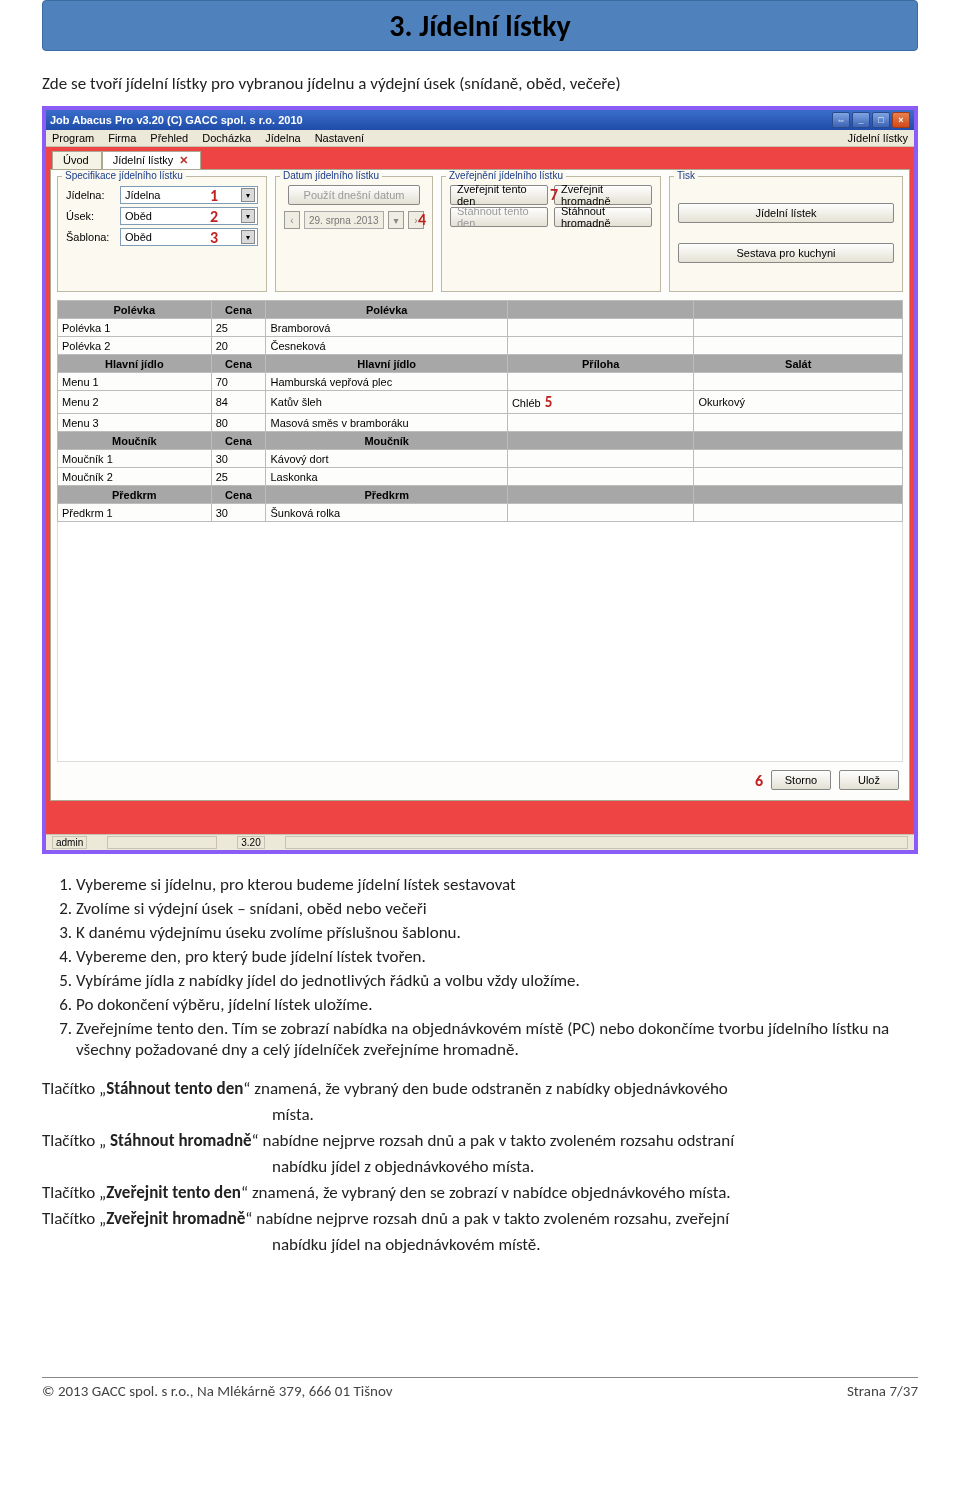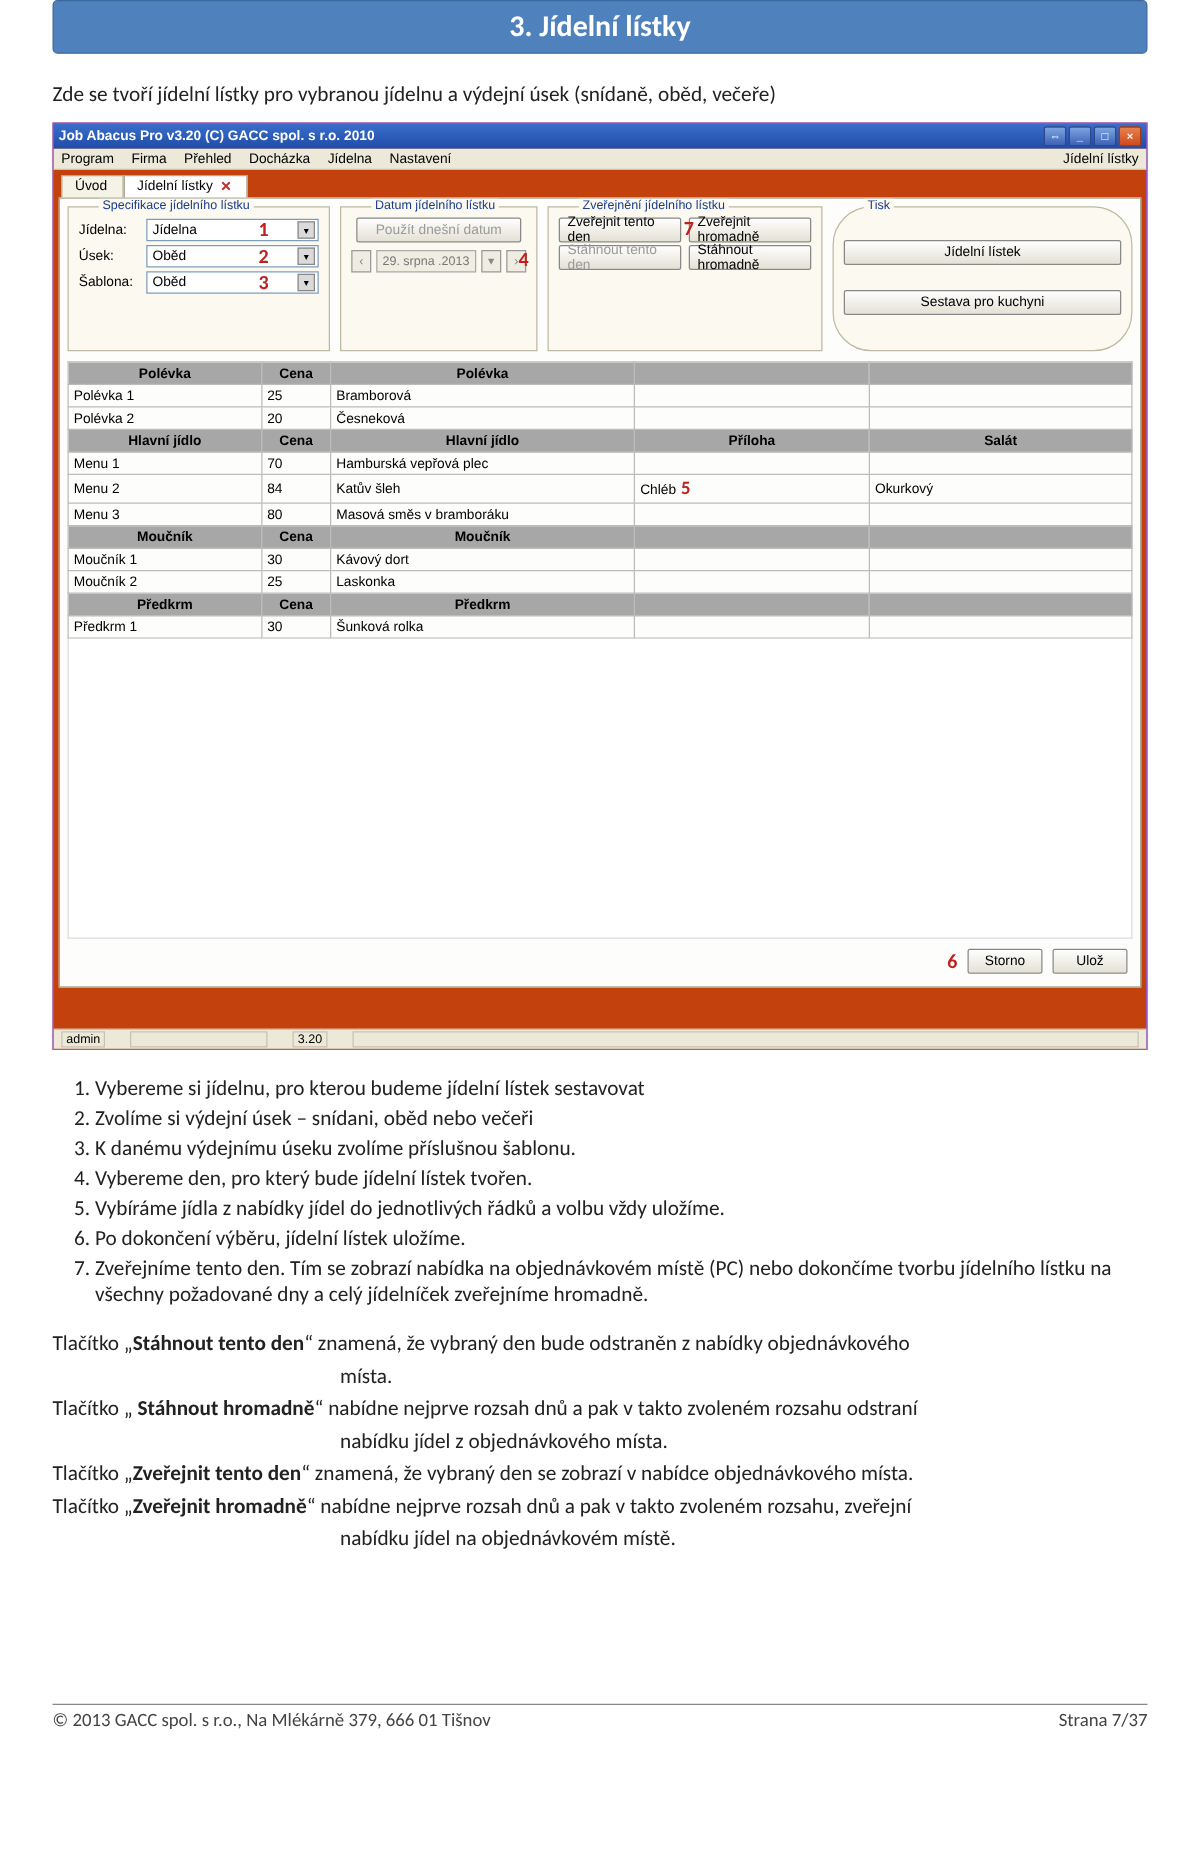--- a/index.html
+++ b/index.html
@@ -9,33 +9,33 @@
     font-size: 15px;
     color: #222;
     background: #fff;
     width: 960px;
   }
   .page { padding: 0 42px 30px 42px; }
   .title-banner {
     background: #4f81bd;
     border: 1px solid #3b6aa0;
     border-radius: 4px;
-    color: #ffffff;
+    color: #000000;
     font-weight: bold;
-    font-size: 24px;
+    font-size: 30px;
     text-align: center;
     padding: 6px 0;
     margin-bottom: 22px;
   }
   .intro { font-size: 17px; margin-bottom: 12px; }
 
   
   .appwin {
-    border: 1px solid #8b5cf6;
-    background: #c2410c;
+    border: 4px solid #8b5cf6;
+    background: #ef4444;
     font-family: Tahoma, Arial, sans-serif;
     font-size: 11px;
     color: #000;
     margin-bottom: 20px;
   }
   .titlebar {
     display: flex;
     align-items: center;
     justify-content: space-between;
     background: linear-gradient(to bottom,#3a6ecb,#1f4ca8);
@@ -74,27 +74,27 @@
   .tab .xicon { color:#b33; font-weight:bold; }
   .worksurface {
     background:#fdfdfb; border:1px solid #aba893; margin: 0 4px 4px 4px; padding:6px;
   }
   .groups { display:flex; gap:8px; margin-bottom:8px; }
   .gbox {
     border:1px solid #bfb9a3; background:#fbf9f0; padding:6px 8px 8px 8px;
     position:relative;
   }
   .gbox > .gtitle {
-    position:absolute; top:-7px; left:24px; background:#fbf9f0;
+    position:absolute; top:-7px; left:4px; background:#fbf9f0;
     font-size:10px; padding:0 3px; color:#1a3c8a;text-align:right;
   }
   .gbox.spec { width:210px; }
   .gbox.date { width:158px; }
   .gbox.pub  { width:220px; }
-  .gbox.print{ flex:1;border-radius:31px; }
+  .gbox.print{ flex:1; }
   .frow { display:flex; align-items:center; gap:6px; margin:3px 0; position:relative;}
   .frow label { width:48px; font-size:11px;}
   .combo {
     flex:1; height:18px; border:1px solid #7f9db9; background:#fff;
     display:flex; align-items:center; justify-content:space-between;
     padding: 0 2px 0 4px;
   }
   .combo .cv { font-size:11px; }
   .combo .dd {
     width:14px;height:14px;background:#dadada;border:1px solid #888;

